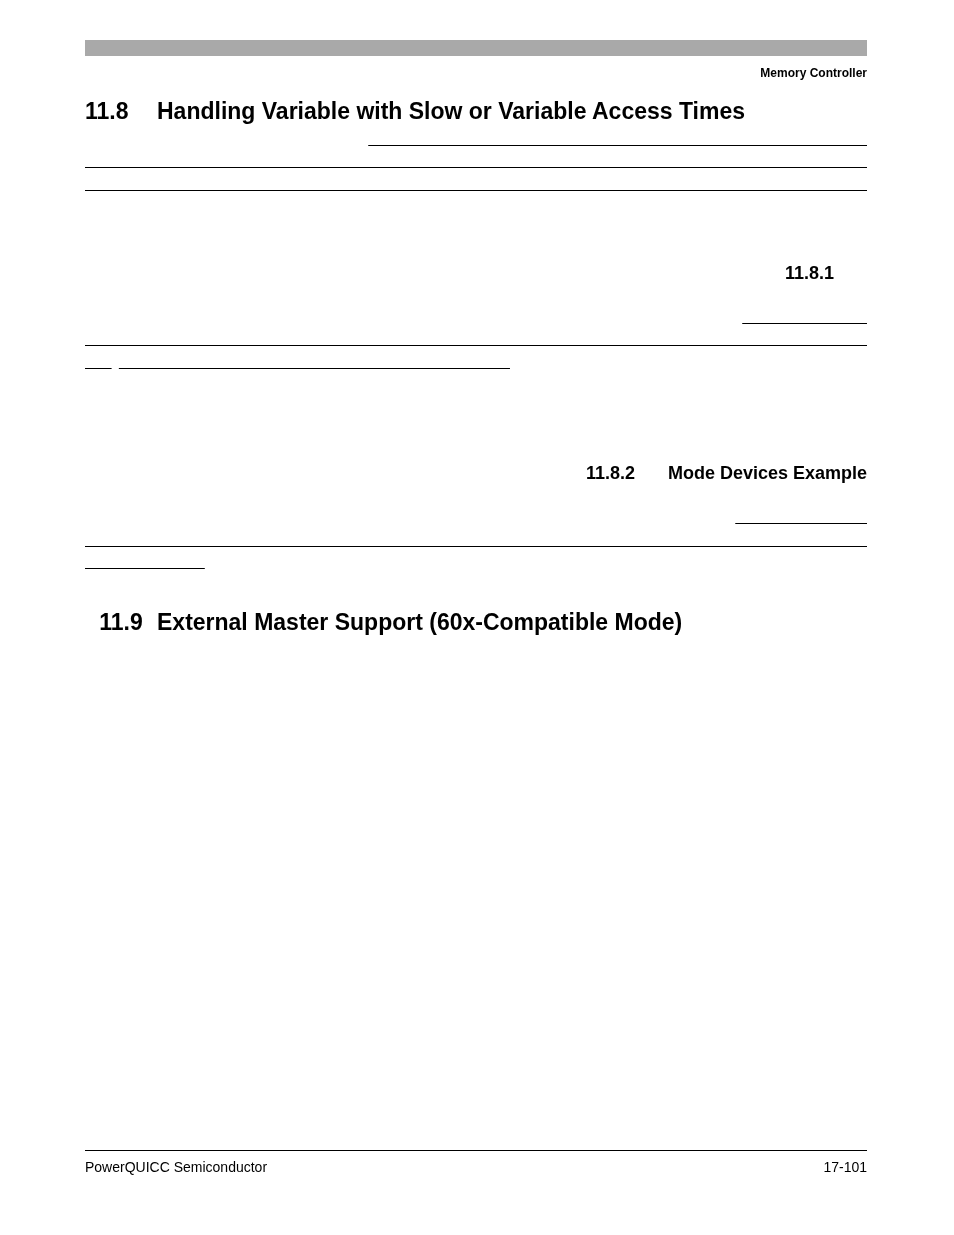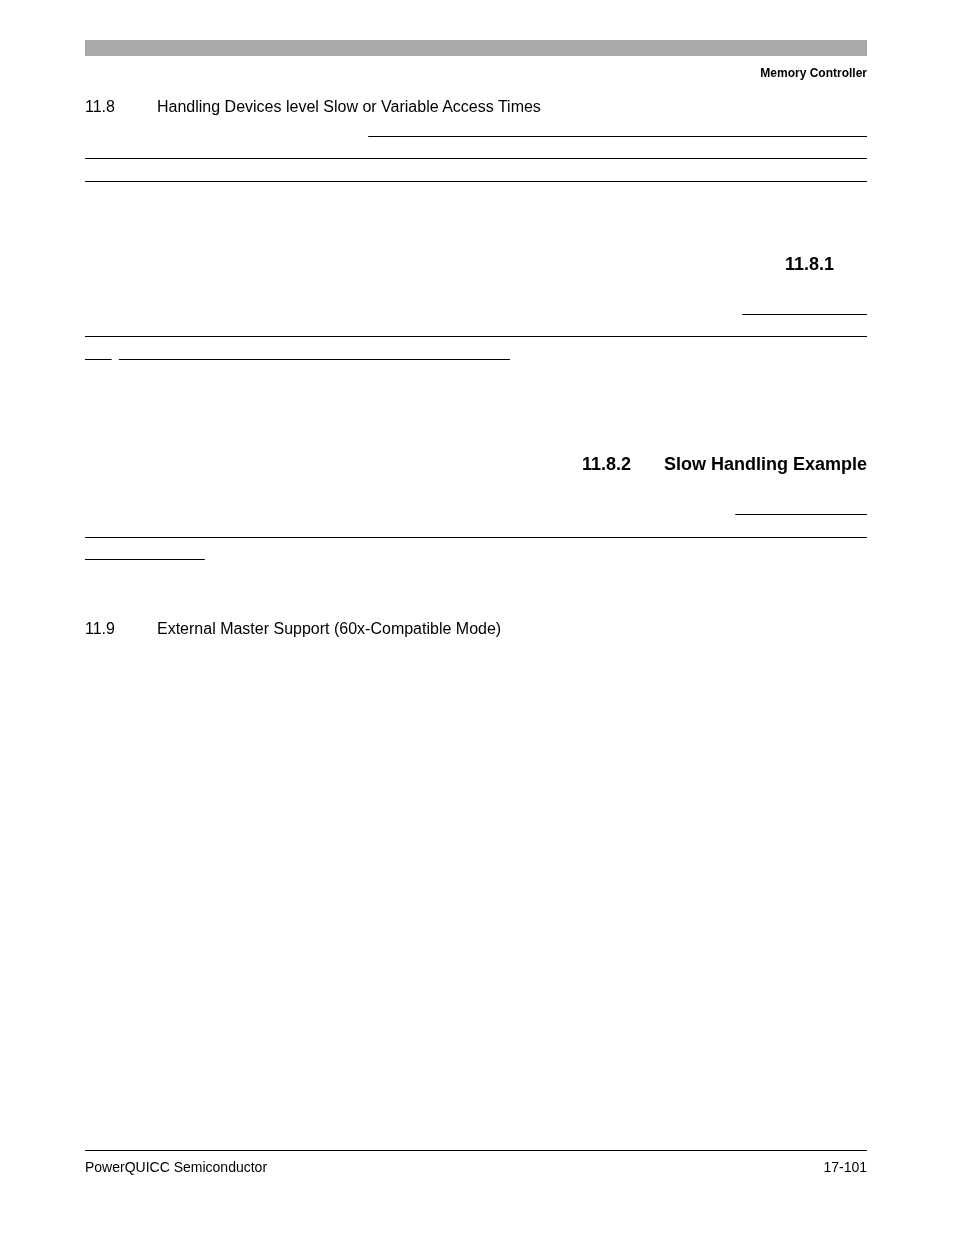--- a/index.html
+++ b/index.html
@@ -43,22 +43,22 @@
     background: #000;
   }
   .running-head {
     text-align: right;
     font-size: 12px;
     font-weight: bold;
     margin-top: 10px;
     margin-bottom: 18px;
   }
   .h1 {
-    font-size: 16px;
-    font-weight: normal;
+    font-size: 23px;
+    font-weight: bold;
     margin: 0 0 18px 0;
     display: flex;
   }
   .h1 .num { width: 72px; flex: 0 0 72px; }
   .h2 {
     font-size: 18px;
     font-weight: bold;
     margin: 30px 0 14px 0;
     display: flex;
     justify-content: flex-end;
@@ -110,42 +110,42 @@
 
   <div class="top-bar-wrap">
     <div class="top-bar-black"></div>
     <div class="top-bar-grey"></div>
   </div>
 
   <div class="running-head">Memory Controller</div>
 
   <div class="h1">
     <span class="num">11.8</span>
-    <span>Handling Devices level Slow or Variable Access Times</span>
+    <span>Handling Variable with Slow or Variable Access Times</span>
   </div>
   <p class="body">
     <span>The memory controller supports internal TA</span><span class="over"> generation with wait-state quantities that are specified in the option register and through use of the UPM. However, for devices that are slow, have variable access times, or for systems in which access time is dependant on external conditions, such as bus contention, the memory controller supports external TA</span><span> generation and external access prolongation via the UPM wait mechanism or via the GPCM PGTA mechanism.</span>
   </p>
 
   <div class="h2">
     <span class="num">11.8.1</span>
   </div>
   <p class="body">
     <span>When the MPC8260 60x bus is used at the top of a bus hierarchy, accesses from the 60x bus directed to a lower-level bus (for example, a PCI bus) with a different latency may need to be controlled externally. The TA</span><span class="over"> for the chip-select region that maps to the hierarchical bus bridge device should be set externally by programming the option register (OR</span><span>x</span><span class="over">[SETA]). The hierarchical bus bridge would then generate TA</span><span> on the 60x bus after the transaction is complete on the lower level bus. If access latency is bounded, the external termination may also be combined with the UPM wait mechanism or GPCM PGTA mechanism.</span>
   </p>
 
   <div class="h2">
     <span class="num">11.8.2</span>
-    <span>Slow Handling Example</span>
+    <span>Mode Devices Example</span>
   </div>
   <p class="body">
     <span>Some devices take longer to respond than the time that can be defined in the option register (or for some other reason, such as bus contention, have access times that are undefined). For these devices, external TA</span><span class="over"> should be set and generated externally. Alternatively, the external termination may be combined with the UPM wait mechanism or GPCM PGTA mechanism.</span>
   </p>
 
-  <div class="h1" style="margin-top:40px;">
+  <div class="h1" style="margin-top:20px;text-align:center;">
     <span class="num">11.9</span>
     <span>External Master Support (60x-Compatible Mode)</span>
   </div>
   <p class="body">In 60x-compatible mode, the MPC8260 memory controller supports internal and external bus masters. An external bus master that wants to access a device attached to the MPC8260, such as slave memory or a slave device, competes for and is granted bus ownership by the internal or external arbiter. After the external bus master is granted bus ownership, it drives the address and</p>
 
   <div class="footer-rule"></div>
   <div class="footer-left">PowerQUICC Semiconductor</div>
   <div class="footer-right">17-101</div>
 
 </div>

